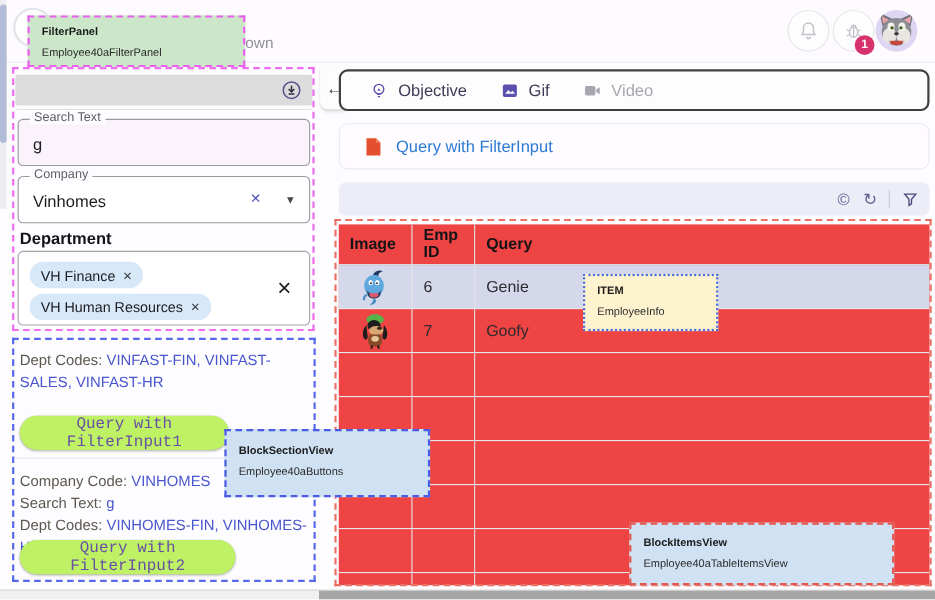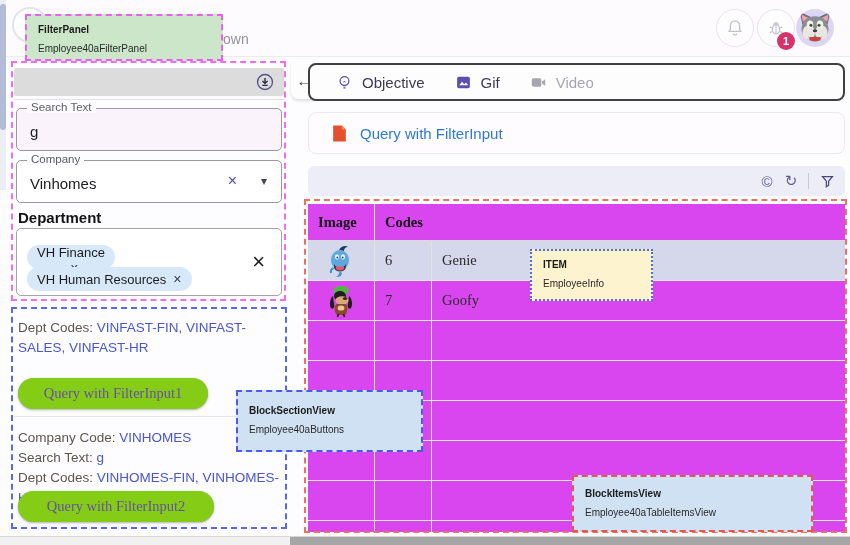--- a/index.html
+++ b/index.html
@@ -49,22 +49,22 @@
   .chip { position:absolute; left:10px; height:24px; background:#d7e8f9; border-radius:13px;
     display:flex; align-items:center; padding:0 10px; font-size:13px; color:#1c1b1f; }
   .chip .chip-x { margin-left:7px; font-size:14px; color:#3a3d44; cursor:pointer; }
   .chips-clear { position:absolute; right:16px; top:20px; font-size:22px; color:#1c1b1f; cursor:pointer; }
 
   
   .codeline { font-size:13.5px; line-height:20px; color:#5d574e; }
   .codeline .cval { color:#4a56cf; }
   .block1 { left:18px; top:318px; width:258px; }
   .block2 { left:18px; top:428px; width:262px; }
-  .pill-btn { position:absolute; height:31px; border:none; border-radius:16px; background:#84cc16;
-    color:#6750a4; font-family:Liberation Serif, serif; font-size:14.5px; font-weight:500;
+  .pill-btn { position:absolute; height:31px; border:none; border-radius:16px; background:#bef264;
+    color:#6750a4; font-family:Liberation Mono, monospace; font-size:14.5px; font-weight:500;
     box-shadow:0 1px 2.5px rgba(0,0,0,.3), 0 0 1px rgba(0,0,0,.15);
     display:flex; align-items:center; justify-content:center; cursor:pointer; }
   .btn1 { left:18px; top:378px; width:190px; }
   .btn2 { left:18px; top:491px; width:196px; }
   .mid-divider { left:14px; top:416px; width:268px; height:1px; background:#e6e5ea; }
 
   
   .collapse-tab { left:291px; top:62px; width:26px; height:37px; background:#fdfdfe;
     border-radius:0 0 7px 7px; box-shadow:0 2px 3px rgba(0,0,0,.12);
     display:flex; align-items:center; justify-content:center; font-size:15px; color:#3c3b40; cursor:pointer; }
@@ -79,42 +79,42 @@
     border:1px solid #ece9f2; border-radius:8px; display:flex; align-items:center;
     padding-left:22px; gap:12px; cursor:pointer; }
   .querybar-label { font-size:15px; font-weight:500; color:#2d7ad3; }
 
   .grid-toolbar { left:308px; top:166px; width:537px; height:30px; background:#ecedf7;
     border-radius:6px; display:flex; align-items:center; justify-content:flex-end; padding-right:10px; }
   .tbi { color:#5f5f94; font-size:15px; width:24px; text-align:center; cursor:pointer; }
   .tb-sep { width:1px; height:16px; background:#c9c9da; margin:0 5px; }
 
   
-  .table-wrap { left:308px; top:204px; width:537px; height:328px; background:#d946ef; overflow:hidden;font-family:Liberation Serif, serif; }
+  .table-wrap { left:308px; top:204px; width:537px; height:328px; background:#ef4444; overflow:hidden; }
   .trow { display:flex; width:537px; }
   .thead-row { height:37px; font-weight:bold; font-size:14.5px; color:#141316;
     border-bottom:1px solid #d9d9de; align-items:center; }
   .tbody-row { height:40px; font-size:14.5px; color:#2a2a2e; border-bottom:1px solid #e7e7ea; align-items:center; cursor:pointer; }
   .row-selected { background:#d5d8eb; }
   .tc { height:100%; display:flex; align-items:center; padding-left:10px; }
   .tc1 { width:67px; border-right:1px solid #e3e3e7; justify-content:center; padding-left:0; }
   .tc2 { width:57px; border-right:1px solid #e3e3e7; }
   .tc3 { flex:1; }
 
   
   .region { border:2px dashed; pointer-events:none; z-index:20; }
   .region-filter { left:11px; top:61px; width:275px; height:240px; border-color:#ef6df0; }
   .region-buttons { left:11px; top:307px; width:276px; height:222px; border-color:#5868ea; }
   .region-items { left:304px; top:199px; width:543px; height:334px; border-color:#e97166; }
 
   .tag { z-index:30; padding:4px 11px; font-size:10px; line-height:19px; color:#2a2a2a; }
   .tag b { color:#1b1b1b; }
   .tag-filterpanel { left:25px; top:14px; width:198px; height:47px; background:#cbe6c9; border:2px dashed #ea5ff0; }
   .tag-item { left:530px; top:249px; width:123px; height:52px; background:#fdf3cf; border:2px dotted #4a6ee0; }
-  .tag-section { left:236px; top:390px; width:187px; height:62px; background:#cfe1f2; border:2px dashed #4a5ce5; padding-top:9px; }
+  .tag-section { left:204px; top:390px; width:187px; height:62px; background:#cfe1f2; border:2px dashed #4a5ce5; padding-top:9px; }
   .tag-items { left:572px; top:475px; width:241px; height:57px; background:#cfe1f2; border:2px dashed #e4574d; padding-top:7px; }
 
   
   .hscroll-track { left:0; top:536px; width:850px; height:9px; background:#f1f1f1; border-top:1px solid #d6d6d6; }
   .hscroll-thumb { left:290px; top:537px; width:560px; height:8px; background:#a6a6a6; }
 
   svg { display:block; }
 </style>
 </head>
 <body>
@@ -177,21 +177,21 @@
 <div class="abs mfield company-field">
   <span class="flabel">Company</span>
   <span class="fvalue">Vinhomes</span>
   <span class="clear-x">×</span>
   <span class="caret">▾</span>
 </div>
 
 <div class="abs dept-label">Department</div>
 
 <div class="abs chips-box">
-  <div class="chip" style="top:16px;flex-direction:column;">
+  <div class="chip" style="top:9px;">
     <span>VH Finance</span>
     <span class="chip-x">×</span>
   </div>
   <div class="chip" style="top:38px;">
     <span>VH Human Resources</span>
     <span class="chip-x">×</span>
   </div>
   <span class="chips-clear">×</span>
 </div>
 
@@ -263,21 +263,22 @@
   <span class="tbi">↻</span>
   <span class="tb-sep"></span>
   <svg width="15" height="15" viewBox="0 0 24 24" style="margin-left:6px;">
     <path d="M4 4h16l-6.2 7.4V18l-3.6 2.4v-9z" fill="none" stroke="#4a4a7a" stroke-width="2"></path>
   </svg>
 </div>
 
 <div class="abs table-wrap">
   <div class="trow thead-row">
     <div class="tc tc1" style="justify-content:flex-start;padding-left:10px;">Image</div>
-    <div class="tc tc3">Codes</div>
+    <div class="tc tc2">Emp ID</div>
+    <div class="tc tc3">Query</div>
   </div>
 
   <div class="trow tbody-row row-selected">
     <div class="tc tc1">
       <svg width="32" height="34" viewBox="0 0 32 34">
         <path d="M14 6c2-4 7-5 9-3-3 0-4 2-4 4z" fill="#1c3a63"></path>
         <ellipse cx="15" cy="16" rx="9" ry="10" fill="#5fa8dd"></ellipse>
         <ellipse cx="12" cy="13" rx="2" ry="2.4" fill="#fff"></ellipse>
         <ellipse cx="18" cy="13" rx="2" ry="2.4" fill="#fff"></ellipse>
         <circle cx="12.3" cy="13.5" r="0.9" fill="#203050"></circle>

